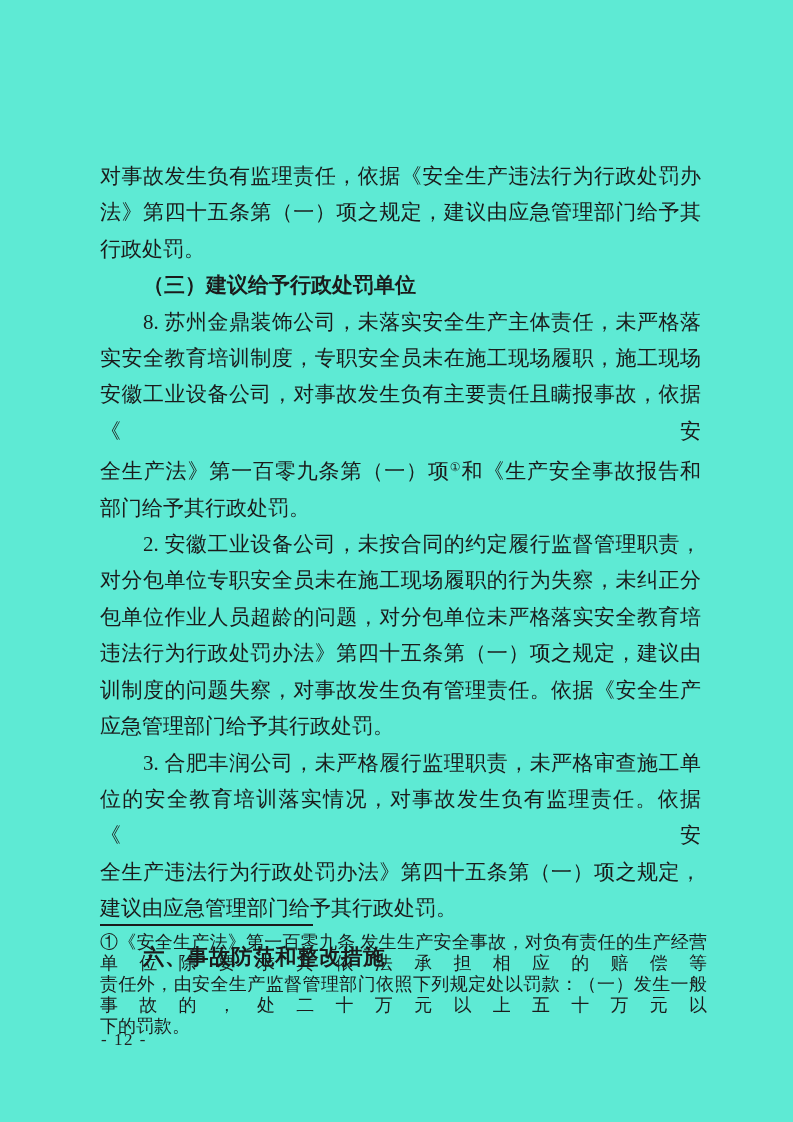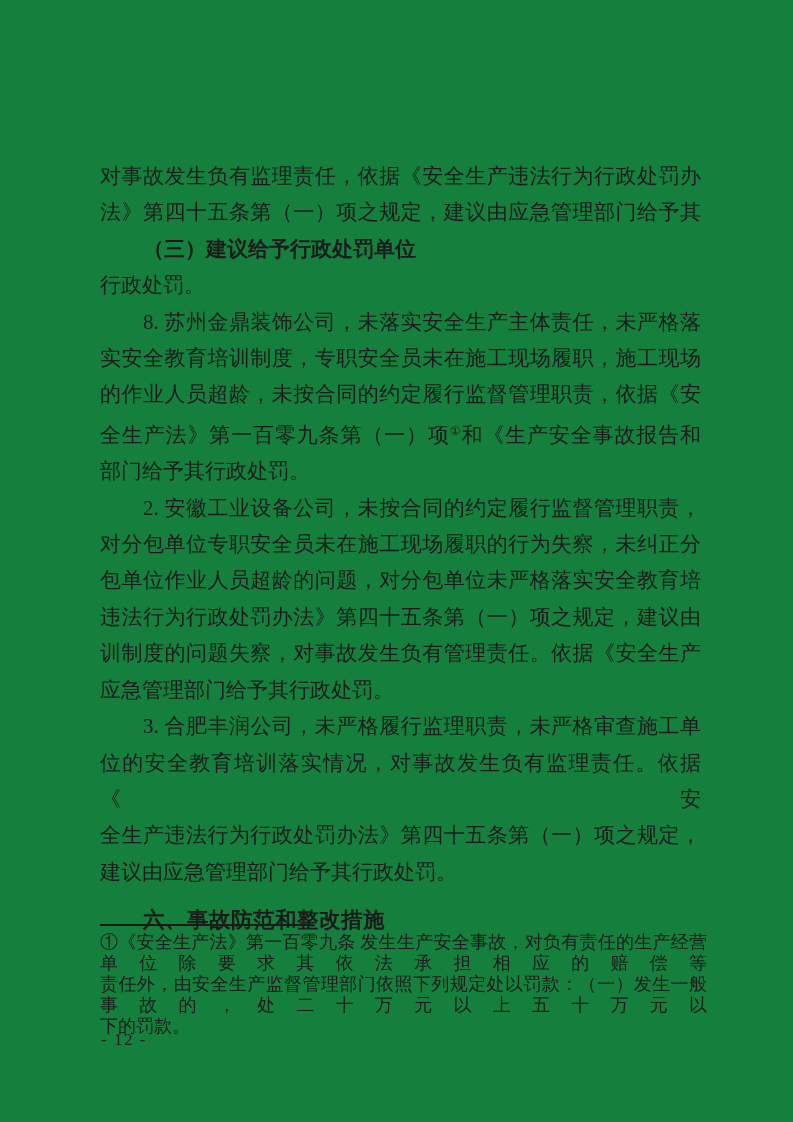--- a/index.html
+++ b/index.html
@@ -7,21 +7,21 @@
   body {
     background: #fdfdfd;
     font-family: "Liberation Serif", "DejaVu Serif", serif;
     color: #1b1b1b;
     position: relative;
     overflow: hidden;
   }
   .page {
     position: absolute;
     inset: 0;
-    background: #15803d;
+    background: #5eead4;
   }
   .body-text {
     position: absolute;
     left: 100px;
     top: 158px;
     width: 601px;
     font-size: 21px;
     line-height: 36.4px;
   }
   .line {
@@ -83,25 +83,25 @@
   }
 </style>
 </head>
 <body>
 
 <div class="page">
 
   <div class="body-text">
     <div class="line">对事故发生负有监理责任，依据《安全生产违法行为行政处罚办</div>
     <div class="line">法》第四十五条第（一）项之规定，建议由应急管理部门给予其</div>
+    <div class="line short">行政处罚。</div>
     <div class="line short indent heading-kai">（三）建议给予行政处罚单位</div>
-    <div class="line short">行政处罚。</div>
     <div class="line indent">8. 苏州金鼎装饰公司，未落实安全生产主体责任，未严格落</div>
     <div class="line">实安全教育培训制度，专职安全员未在施工现场履职，施工现场</div>
-    <div class="line">的作业人员超龄，未按合同的约定履行监督管理职责，依据《安</div>
+    <div class="line">安徽工业设备公司，对事故发生负有主要责任且瞒报事故，依据《安</div>
     <div class="line">
       <span>全生产法》第一百零九条第（一）项</span><span class="sup">①</span><span>和《生产安全事故报告和</span>
     </div>
     <div class="line short">部门给予其行政处罚。</div>
     <div class="line indent">2. 安徽工业设备公司，未按合同的约定履行监督管理职责，</div>
     <div class="line">对分包单位专职安全员未在施工现场履职的行为失察，未纠正分</div>
     <div class="line">包单位作业人员超龄的问题，对分包单位未严格落实安全教育培</div>
     <div class="line">违法行为行政处罚办法》第四十五条第（一）项之规定，建议由</div>
     <div class="line">训制度的问题失察，对事故发生负有管理责任。依据《安全生产</div>
     <div class="line short">应急管理部门给予其行政处罚。</div>

